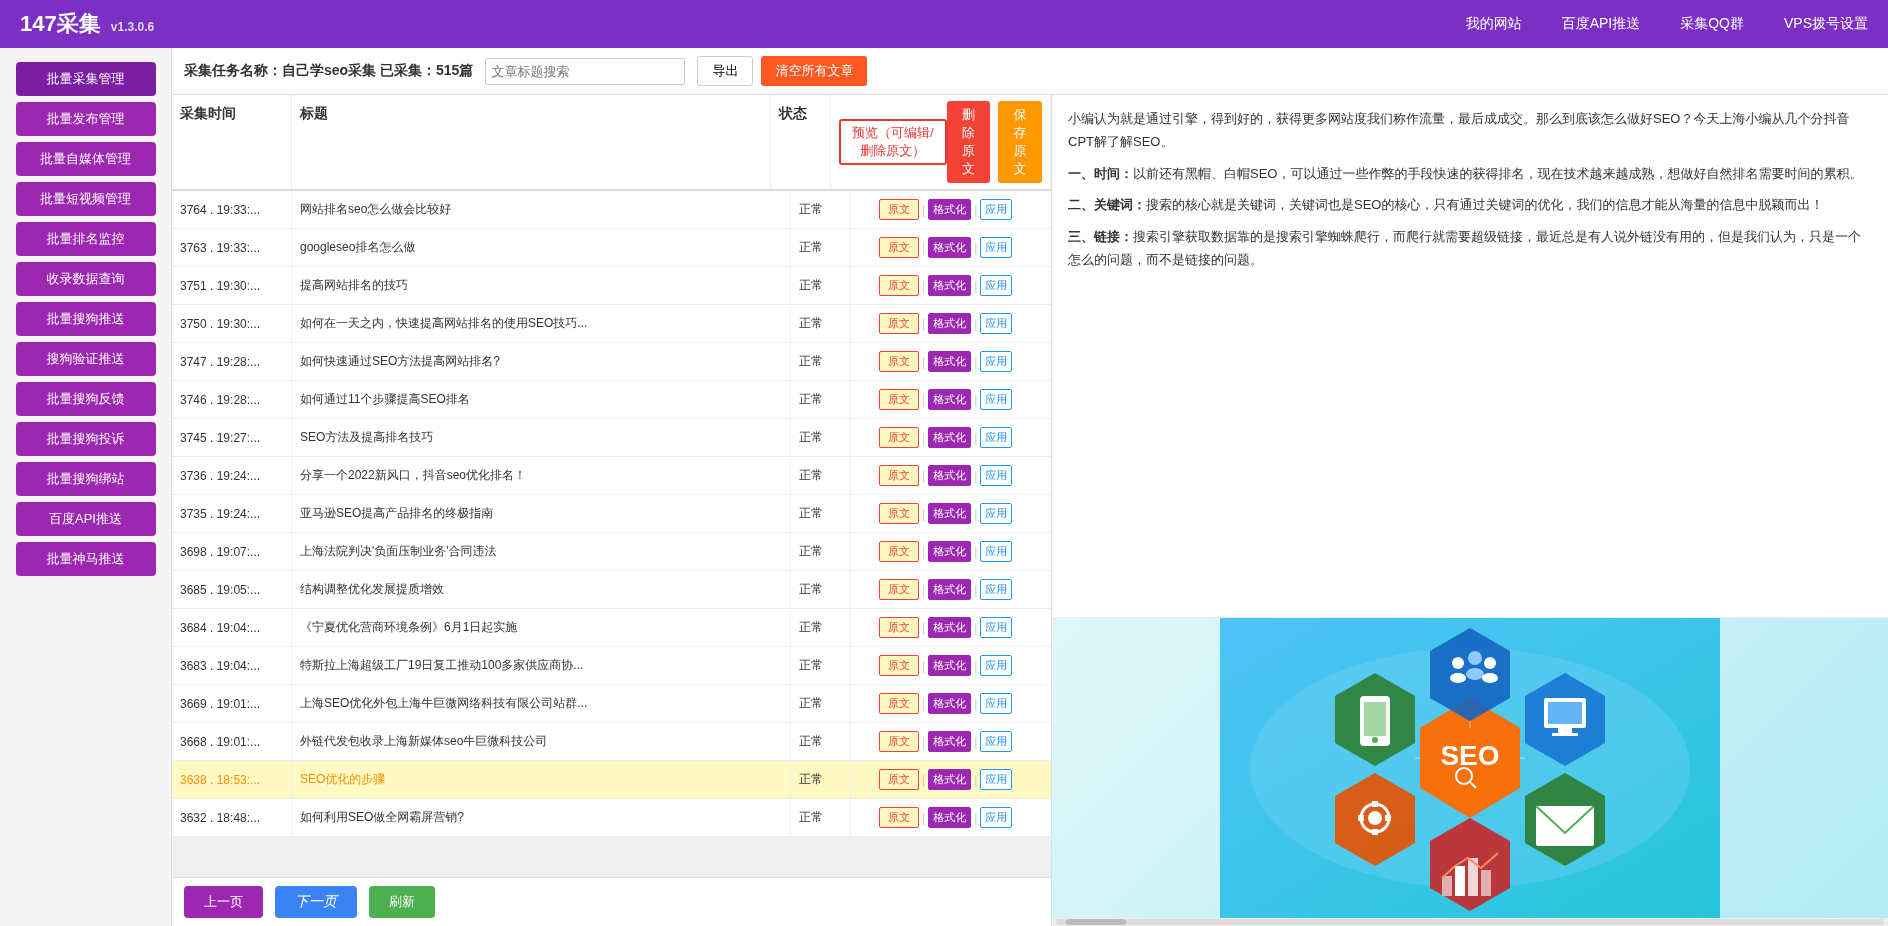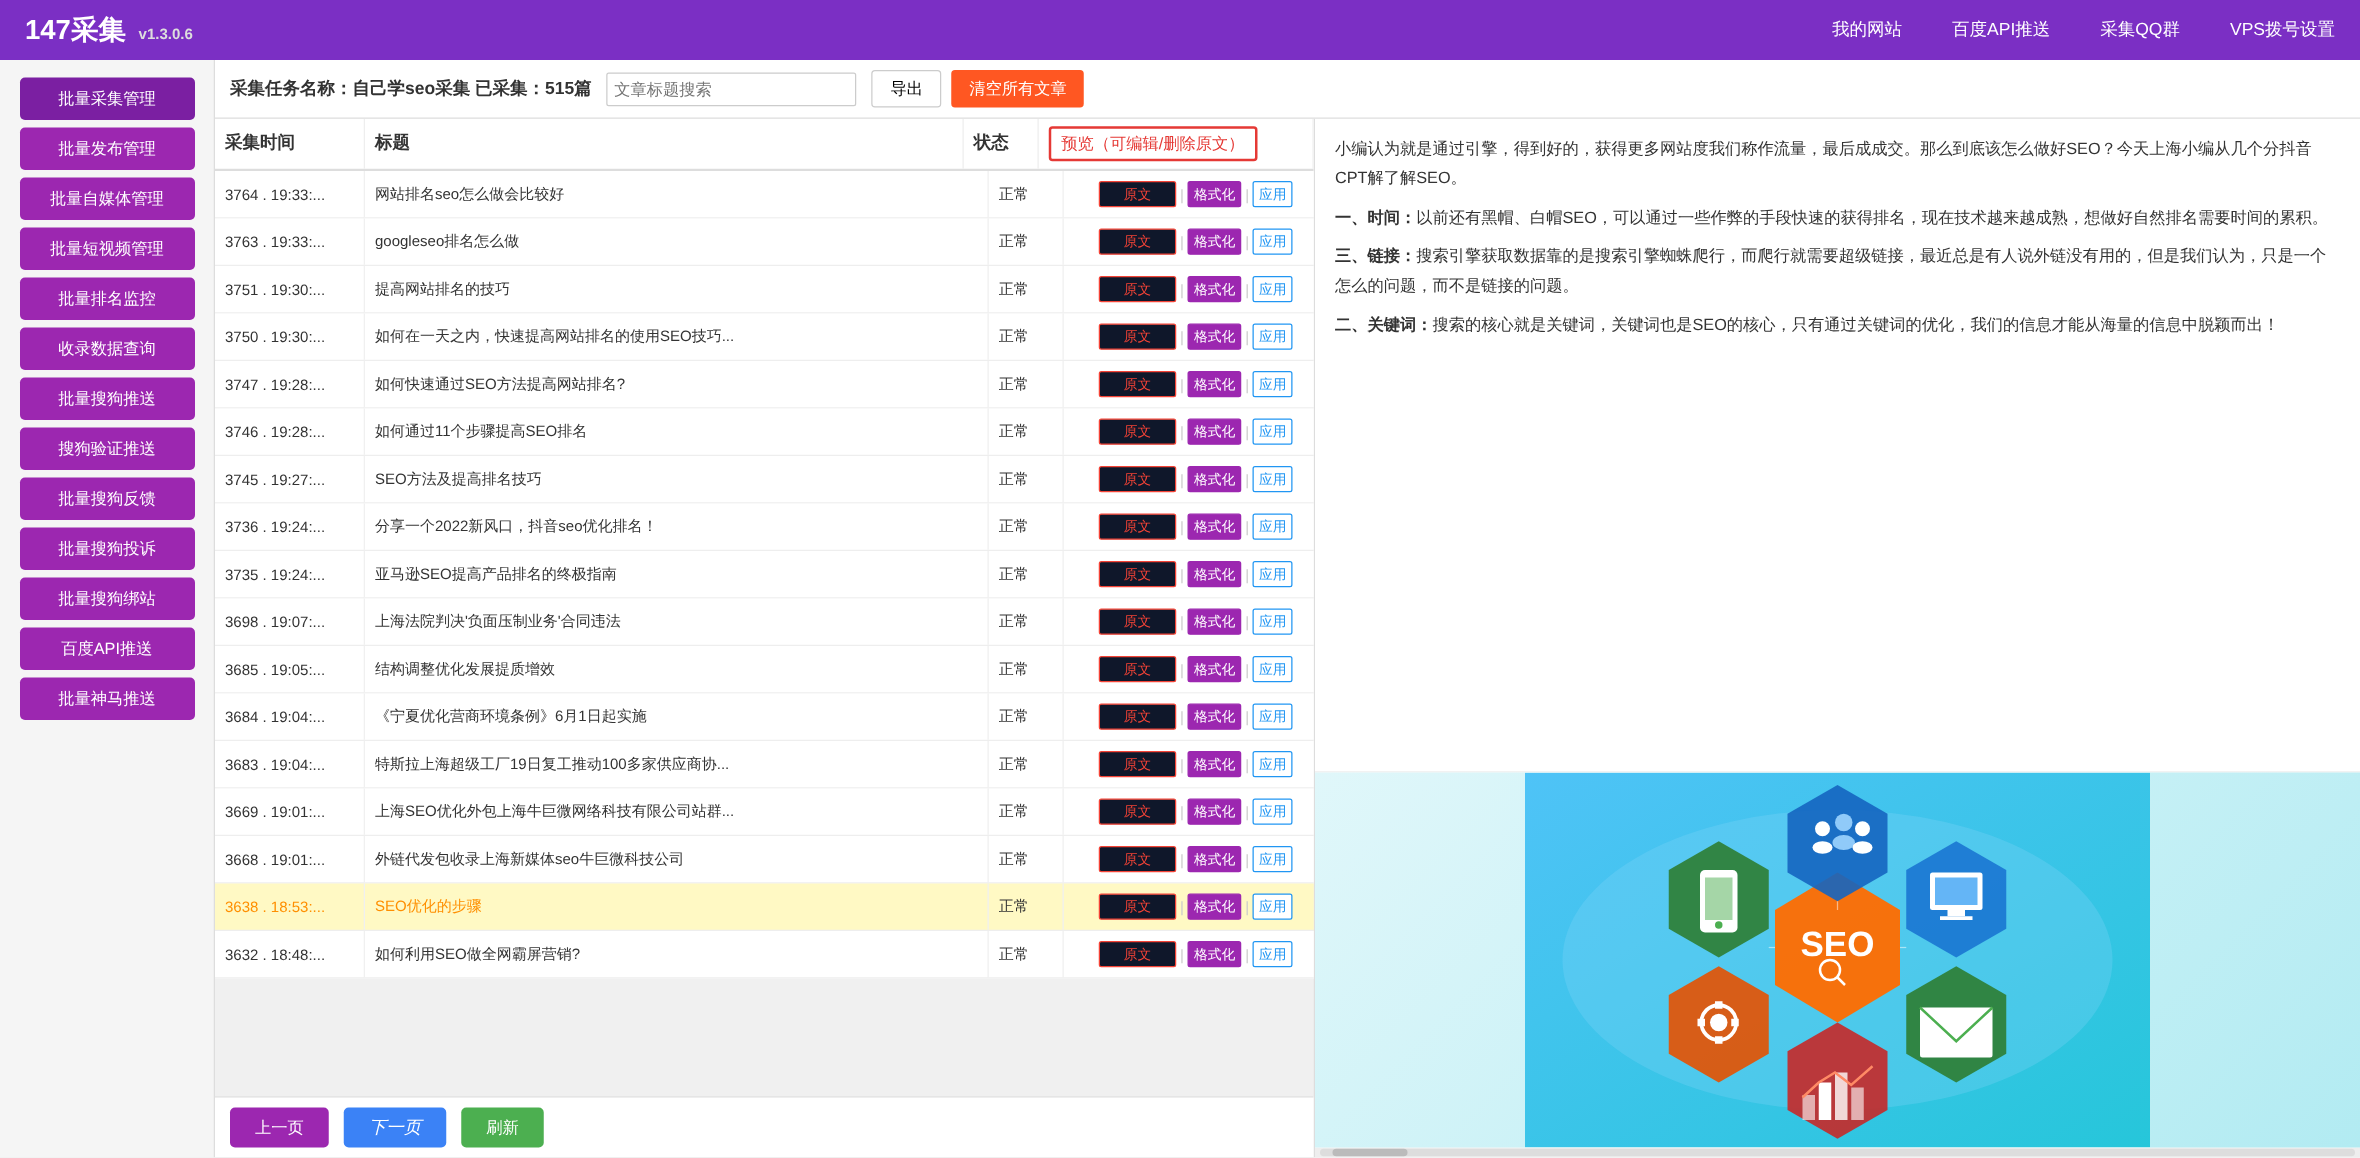--- a/index.html
+++ b/index.html
@@ -204,24 +204,24 @@
       color: #333;
       font-size: 12px;
     }
     .action-btns {
       display: flex;
       align-items: center;
       gap: 2px;
       flex-wrap: nowrap;
     }
     .btn-yuanwen {
-      background: #0f172a;
+      background: #fef9c3;
       border: 1px solid #f44336;
       color: #f44336;
-      padding: 2px 19px;
+      padding: 2px 8px;
       font-size: 11px;
       cursor: pointer;
       border-radius: 2px;
       white-space: nowrap;
     }
     .btn-geshihua {
       background: #9c27b0;
       border: 1px solid #9c27b0;
       color: white;
       padding: 2px 4px;
@@ -391,20 +391,24 @@
     <div class="table-area">
 
       <div class="left-panel">
 
         <div style="display:flex; background:white; border-bottom:2px solid #ddd; flex-shrink:0; align-items:stretch;">
           <div class="table-header-cell" style="width:120px; flex-shrink:0;">采集时间</div>
           <div class="table-header-cell" style="flex:1;">标题</div>
           <div class="table-header-cell" style="width:60px; flex-shrink:0;">状态</div>
           <div style="display:flex; align-items:center; justify-content:space-between; padding:6px 8px; border-right:1px solid #eee; width:220px; flex-shrink:0;">
             <button class="preview-btn">预览（可编辑/删除原文）</button>
+            <div style="display:flex; gap:4px;">
+              <button class="delete-orig-btn">删除原文</button>
+              <button class="save-orig-btn">保存原文</button>
+            </div>
           </div>
         </div>
 
         <div class="table-body" id="table-body">
         <div class="table-row">
     <div class="cell" style="width:120px;flex-shrink:0;color:#333;text-align:right;">3764 . 19:33:...</div>
     <div class="cell" style="flex:1;color:#333;">网站排名seo怎么做会比较好</div>
     <div class="cell" style="width:60px;flex-shrink:0;">
       <span class="status-badge">正常</span>
     </div>
@@ -646,22 +650,22 @@
           <button class="btn-prev">上一页</button>
           <button class="btn-next">下一页</button>
           <button class="btn-refresh">刷新</button>
         </div>
       </div>
 
       <div class="right-panel">
         <div class="article-preview" id="article-preview">
             <p>小编认为就是通过引擎，得到好的，获得更多网站度我们称作流量，最后成成交。那么到底该怎么做好SEO？今天上海小编从几个分抖音CPT解了解SEO。</p>
             <p><strong>一、时间：</strong>以前还有黑帽、白帽SEO，可以通过一些作弊的手段快速的获得排名，现在技术越来越成熟，想做好自然排名需要时间的累积。</p>
+            <p><strong>二、关键词：</strong>搜索的核心就是关键词，关键词也是SEO的核心，只有通过关键词的优化，我们的信息才能从海量的信息中脱颖而出！</p>
             <p><strong>三、链接：</strong>搜索引擎获取数据靠的是搜索引擎蜘蛛爬行，而爬行就需要超级链接，最近总是有人说外链没有用的，但是我们认为，只是一个怎么的问题，而不是链接的问题。</p>
-            <p><strong>二、关键词：</strong>搜索的核心就是关键词，关键词也是SEO的核心，只有通过关键词的优化，我们的信息才能从海量的信息中脱颖而出！</p>
           </div>
 
         <div class="seo-image-container">
           <svg class="seo-graphic" viewBox="0 0 500 300" xmlns="http://www.w3.org/2000/svg">
 
             <defs>
               <linearGradient id="bgGrad" x1="0%" y1="0%" x2="100%" y2="100%">
                 <stop offset="0%" style="stop-color:#4fc3f7;stop-opacity:1"></stop>
                 <stop offset="100%" style="stop-color:#26c6da;stop-opacity:1"></stop>
               </linearGradient>

